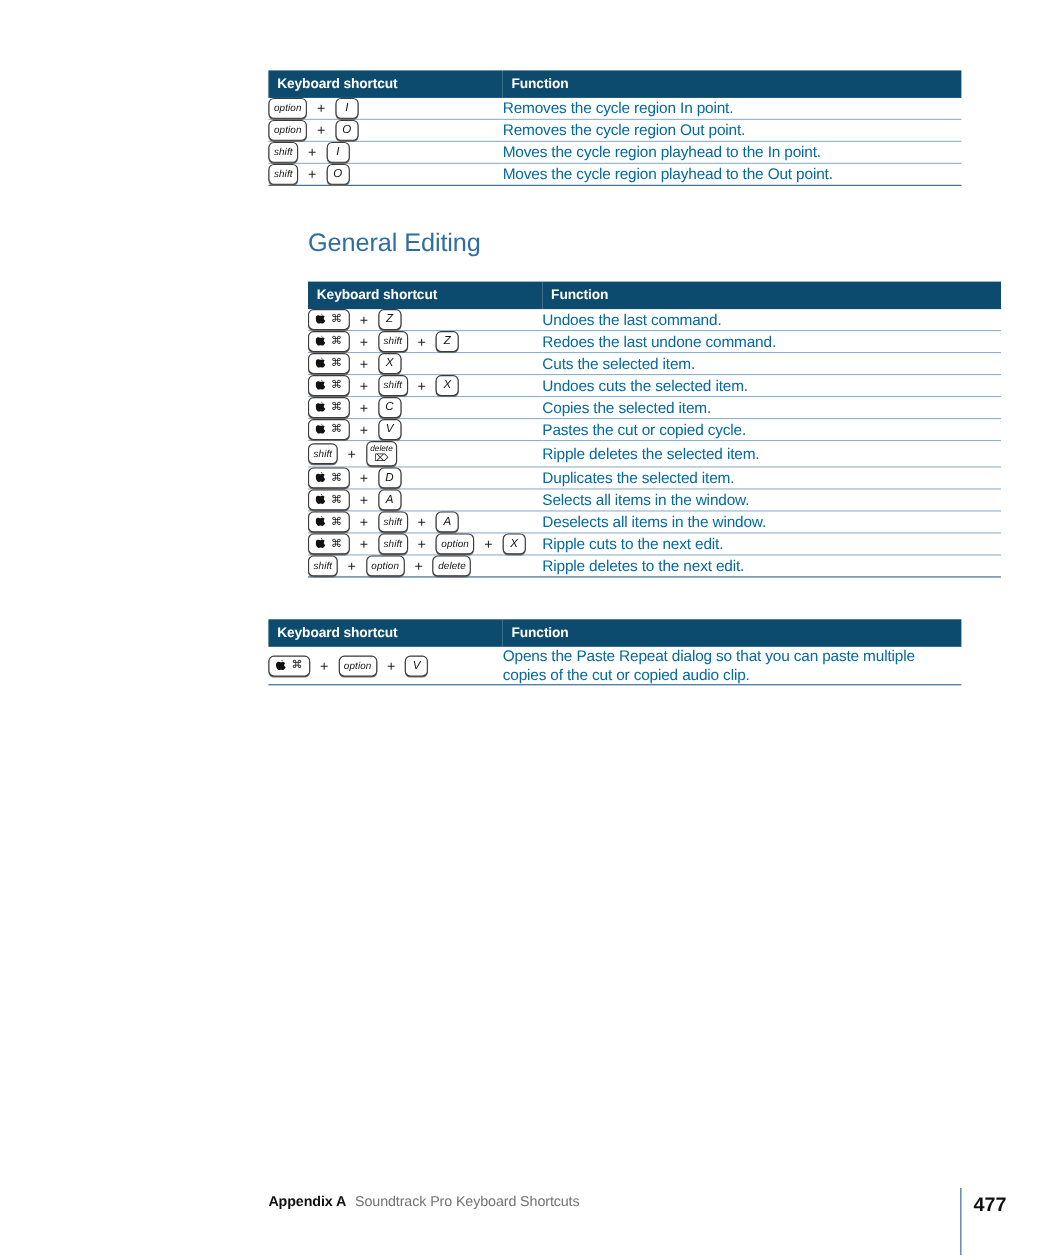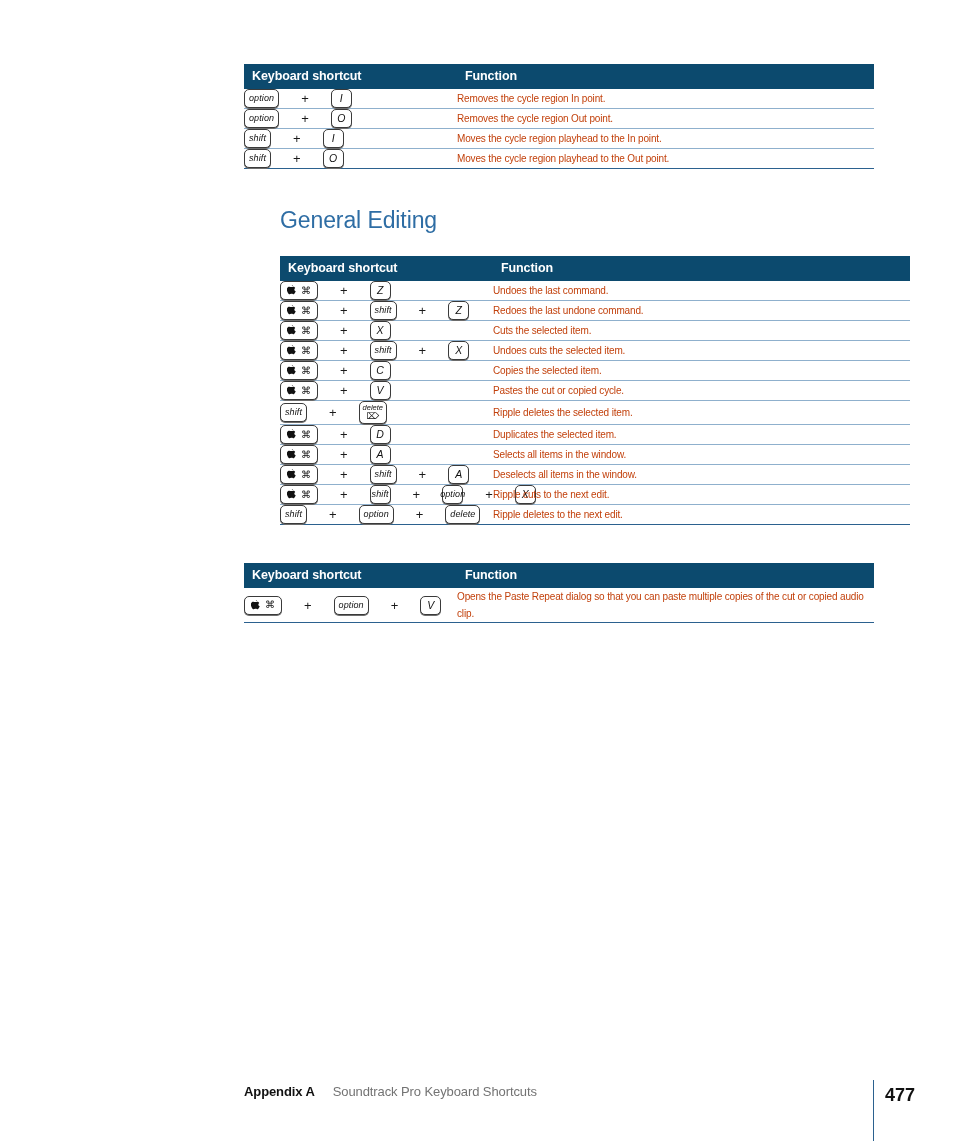--- a/index.html
+++ b/index.html
@@ -60,37 +60,37 @@
     border-bottom: none;
   }
   .shortcut-table tbody td {
     padding: 0;
     vertical-align: middle;
   }
   .cell-keys {
     padding: 6px 0 6px 4px;
   }
   .cell-func {
-    font-size: 10px;
+    font-size: 14px;
     line-height: 17px;
-    color: #c2410c;
+    color: #0369a1;
     padding: 6px 14px 6px 13px;
     letter-spacing: -0.15px;
   }
   .table-foot-rule {
     height: 0;
     border-bottom: 1.5px solid #2b618f;
     width: 630px;
   }
 
   
   .keys {
     display: flex;
     align-items: center;
-    gap: 17px;
+    gap: 4px;
     white-space: nowrap;
   }
   .keycap {
     display: inline-flex;
     align-items: center;
     justify-content: center;
     box-sizing: border-box;
     border: 1px solid #3a3a3a;
     border-radius: 5px;
     background: #ffffff;
@@ -161,21 +161,21 @@
     top: 1084px;
     width: 710px;
     height: 61px;
   }
   .footer-left {
     position: absolute;
     left: 0;
     top: 0;
     display: flex;
     align-items: baseline;
-    gap: 18px;
+    gap: 8px;
     white-space: nowrap;
   }
   .footer-appendix {
     font-size: 13px;
     font-weight: bold;
     color: #111;
     letter-spacing: -0.1px;
   }
   .footer-title {
     font-size: 13px;

